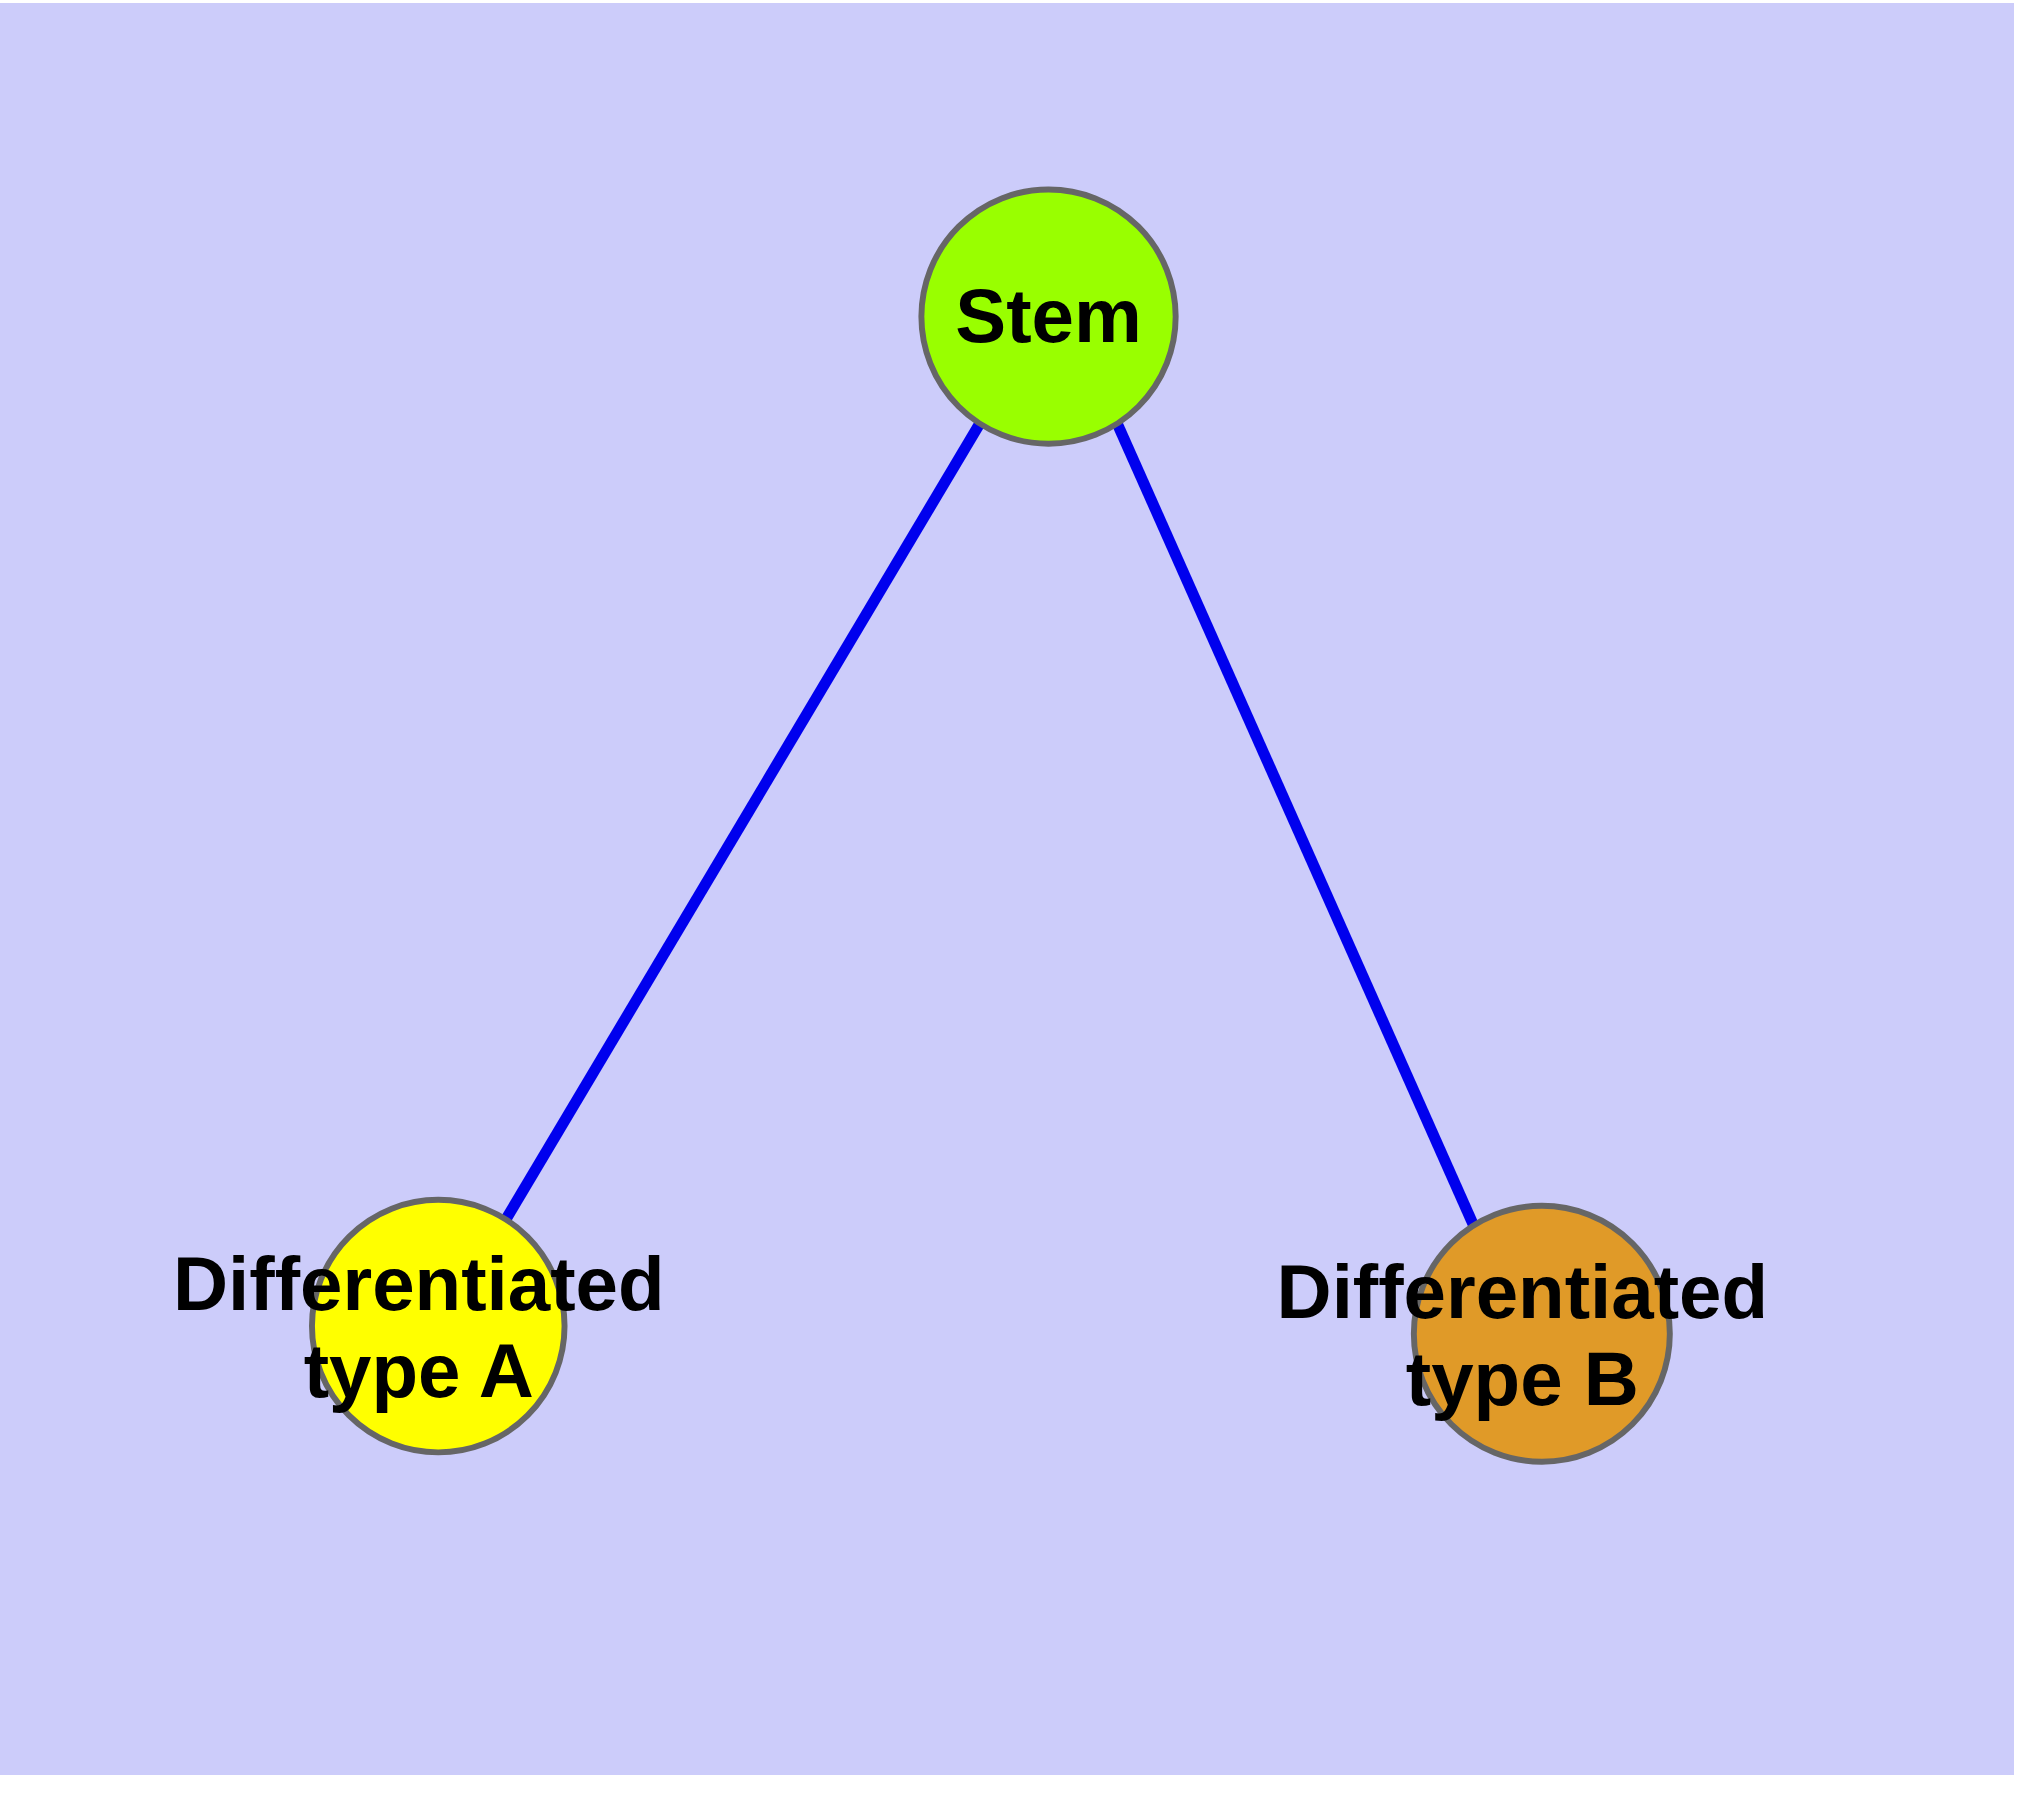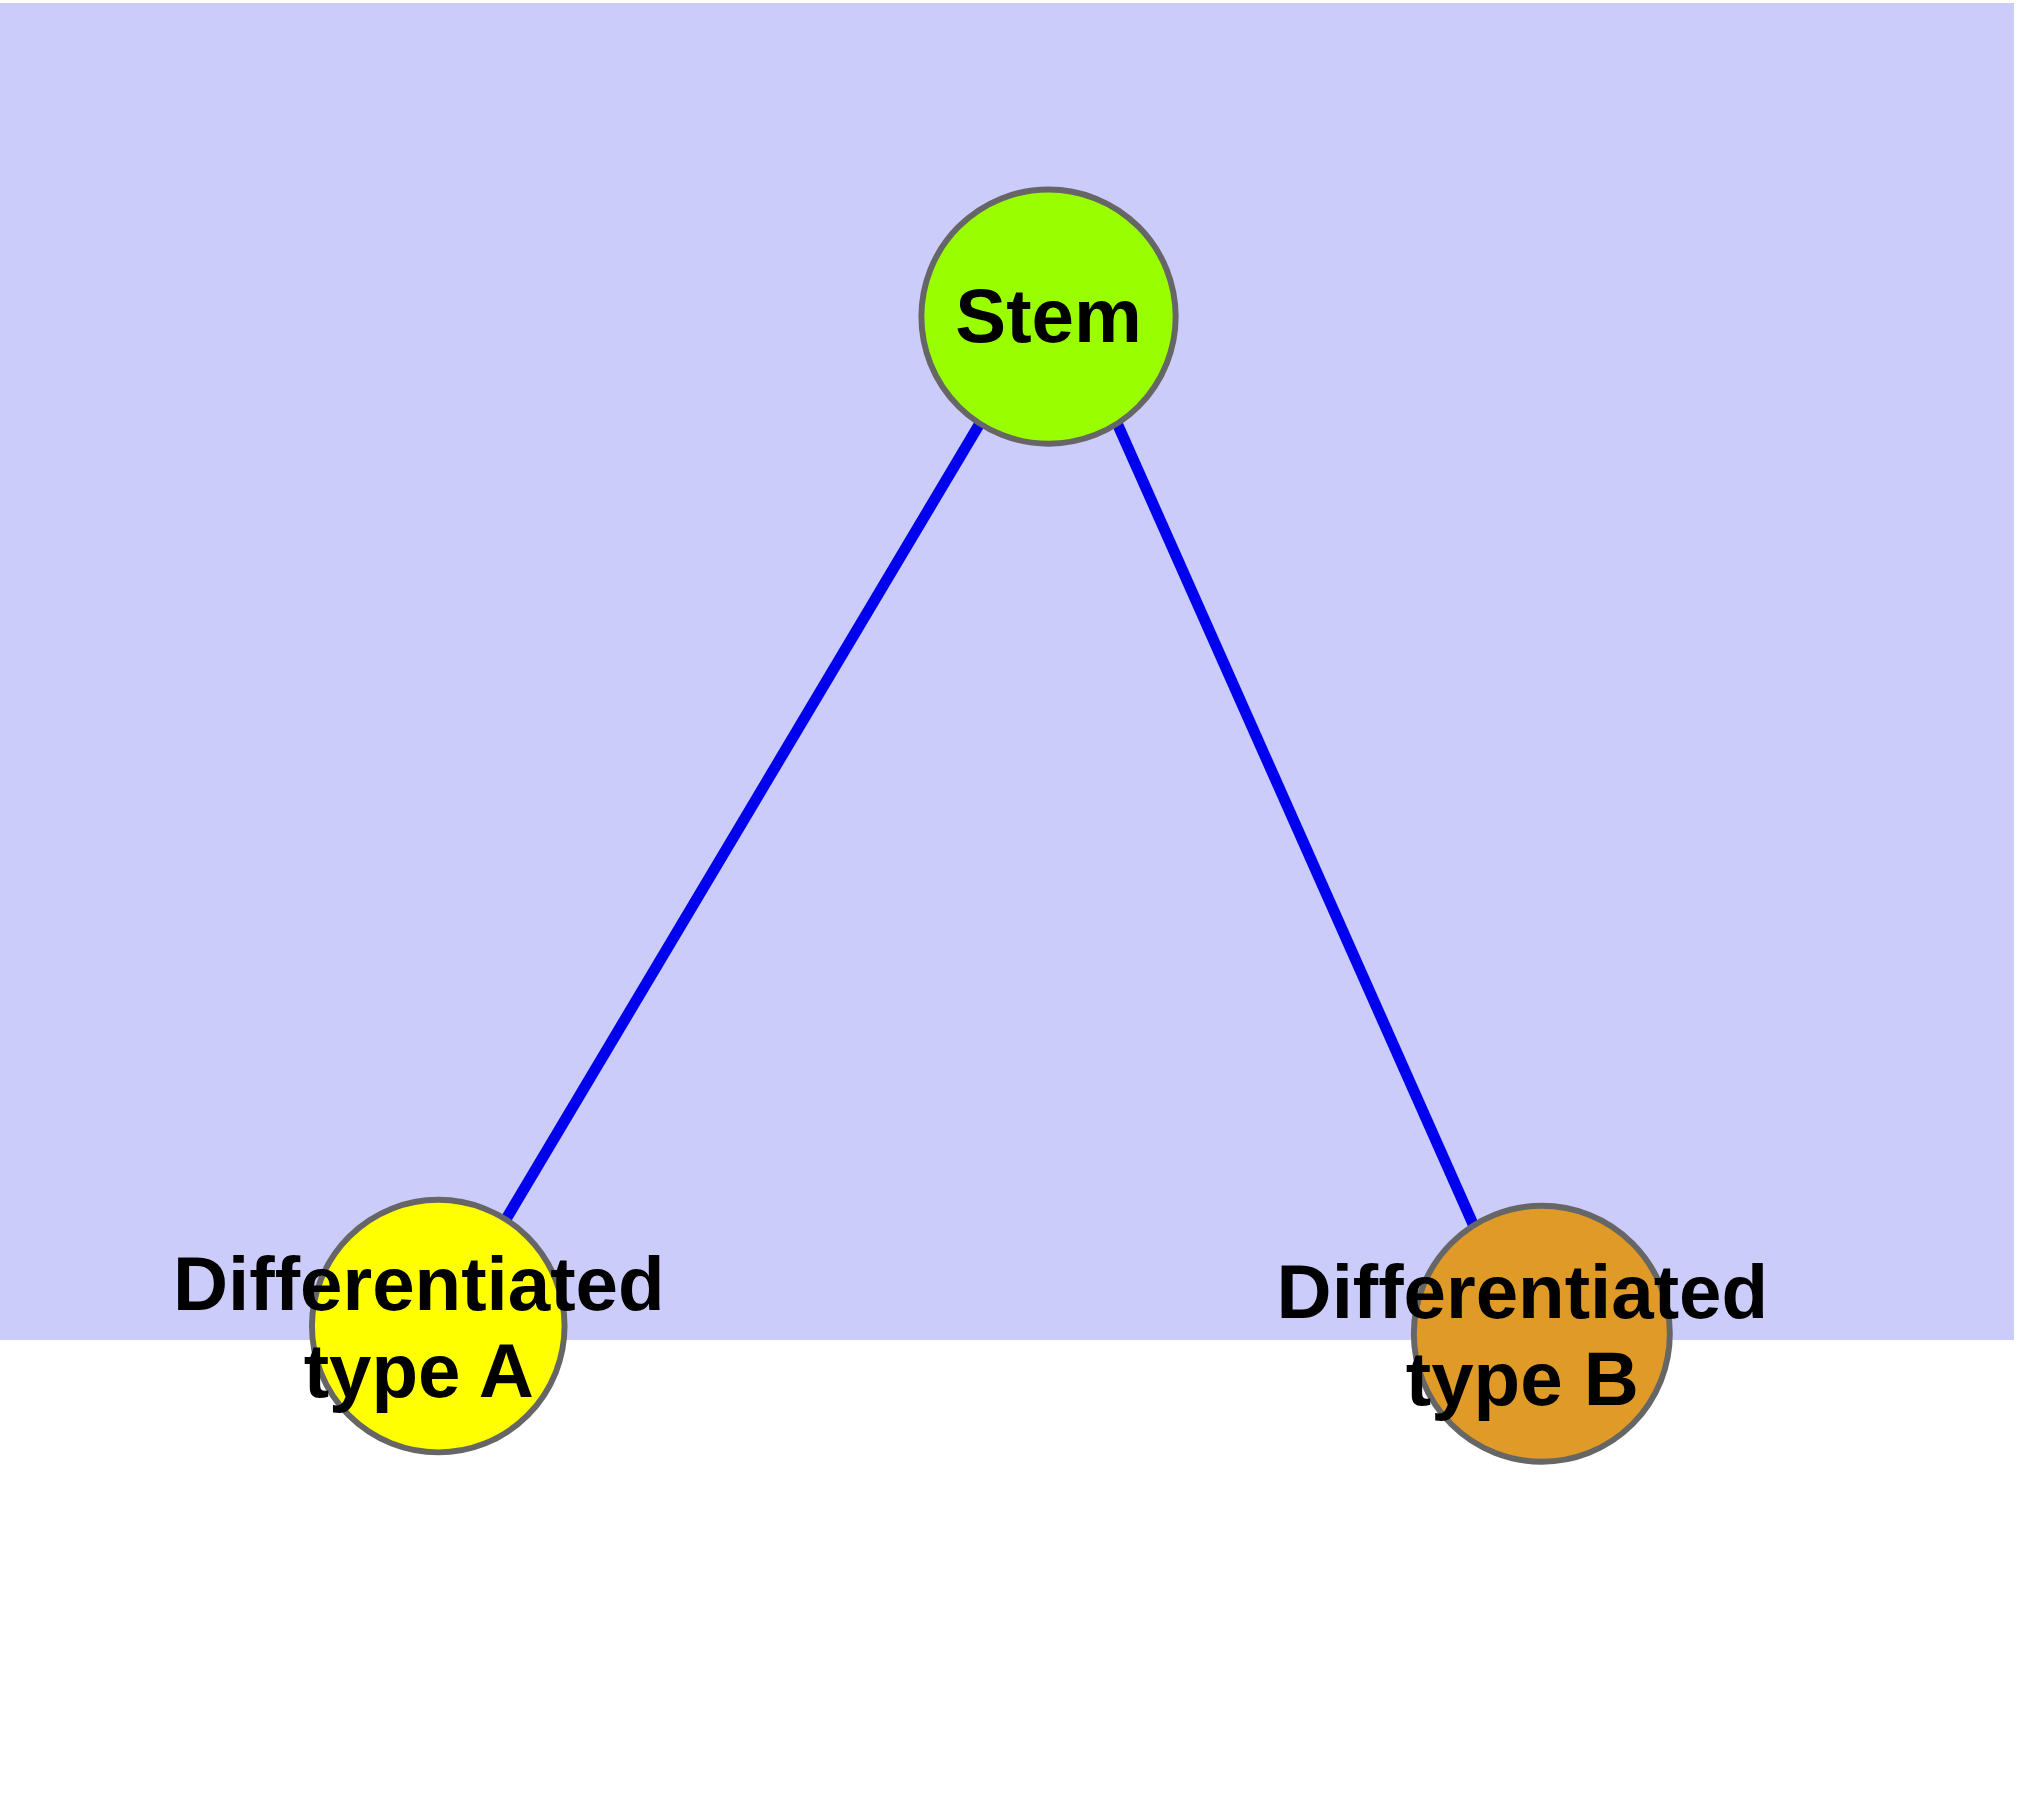--- a/index.html
+++ b/index.html
@@ -11,21 +11,21 @@
     width: 2021px;
     height: 1812px;
     overflow: hidden;
     font-family: "Liberation Sans", sans-serif;
   }
   #graph-canvas {
     position: absolute;
     left: 0px;
     top: 3.4px;
     width: 2014px;
-    height: 1337px;
+    height: 1772px;
     background: #ccccfa;
   }
   #graph-svg {
     position: absolute;
     left: 0;
     top: 0;
     width: 2014px;
     height: 1802px;
     display: block;
   }

